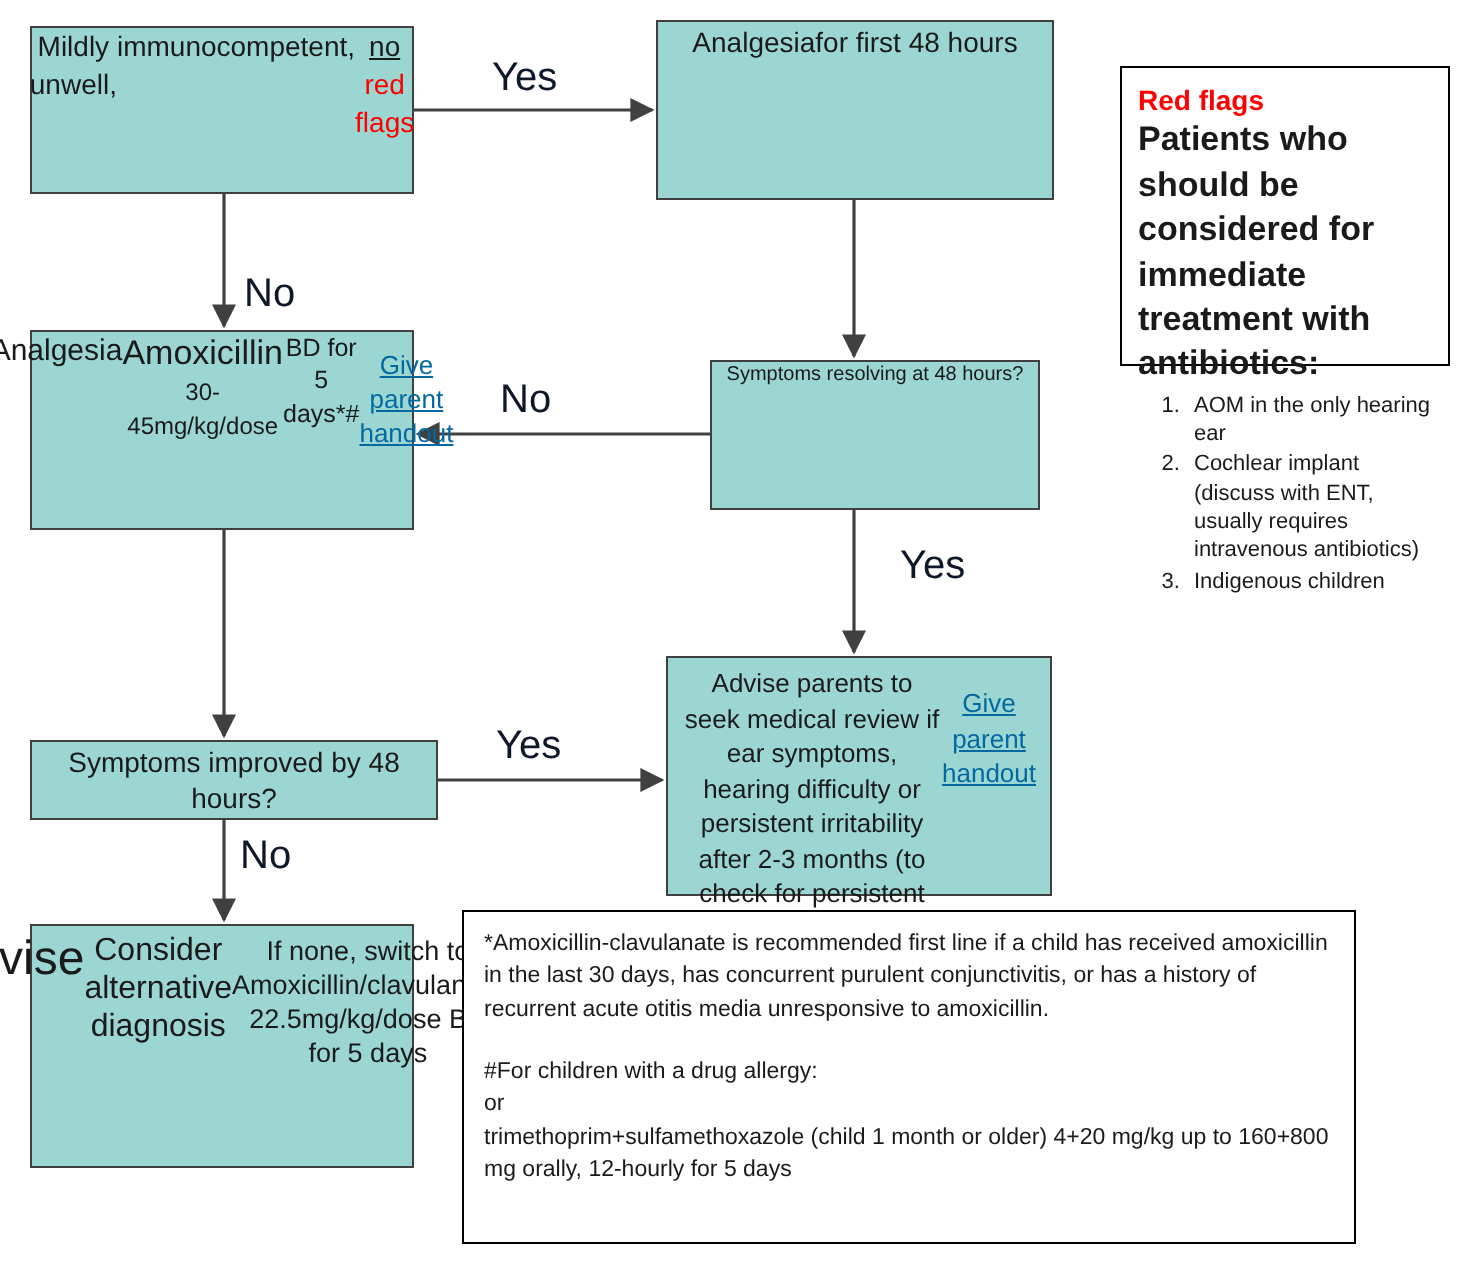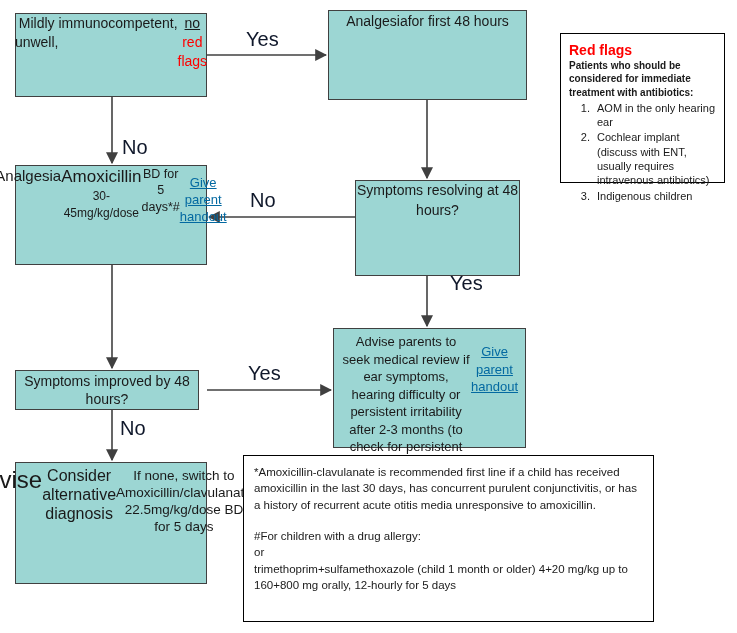--- a/index.html
+++ b/index.html
@@ -22,36 +22,36 @@
 
   
   .n1 { left:15px; top:13px; width:192px; height:84px; font-size:14px; line-height:1.35; }
   .n2 { left:328px; top:10px; width:199px; height:90px; font-size:14px; line-height:1.45; }
   .n4 { left:15px; top:165px; width:192px; height:100px; font-size:13px; line-height:1.3; }
   .n4 .t1 { font-size:15px; }
   .n4 .drug { font-size:17px; }
   .n4 .dose { font-size:12px; }
   .n4 .bd { font-size:12.5px; }
   .n4 .linkrow { margin-top:9px; }
-  .n5 { left:355px; top:180px; width:165px; height:96px; font-size:14px; line-height:1.4; }
-  .n6 { left:15px; top:370px; width:184px; height:40px; font-size:14px; line-height:1.3; padding:1px 4px; }
+  .n5 { left:355px; top:180px; width:165px; height:75px; font-size:10px; line-height:1.4; }
+  .n6 { left:15px; top:370px; width:204px; height:40px; font-size:14px; line-height:1.3; padding:1px 4px; }
   .n7 { left:333px; top:328px; width:193px; height:120px; font-size:13px; line-height:1.35; padding:4px 7px; }
   .n7 .linkrow { margin-top:10px; }
   .n8 { left:15px; top:462px; width:192px; height:122px; line-height:1.25; padding:3px; }
   .n8 .t1 { font-size:24px; line-height:1.15; }
   .n8 .t2 { font-size:16px; line-height:1.2; }
   .n8 .t3 { font-size:13.5px; line-height:1.25; margin-top:2px; }
 
   .redflags { left:560px; top:33px; width:165px; height:150px; padding:7px 8px; font-size:11px; line-height:1.3; }
   .redflags .rf-title { color:#ff0000; font-weight:bold; font-size:14px; }
-  .redflags .rf-sub { font-weight:bold; font-size:10px; line-height:1.32; }
+  .redflags .rf-sub { font-weight:bold; font-size:17px; line-height:1.32; }
   .redflags ol { margin:2px 0 0 0; padding-left:24px; }
   .redflags li { margin:0 0 1px 0; padding-left:4px; }
 
-  .footnote { left:243px; top:455px; width:411px; height:167px; padding:8px 10px; font-size:11.5px; line-height:1.42; }
+  .footnote { left:231px; top:455px; width:447px; height:167px; padding:8px 10px; font-size:11.5px; line-height:1.42; }
   .footnote p { margin:0; }
   .footnote .gap { height:15px; }
 </style>
 </head>
 <body>
 
 <div class="canvas">
 
   <svg class="arrows" viewBox="0 0 737 633">
     <defs>

